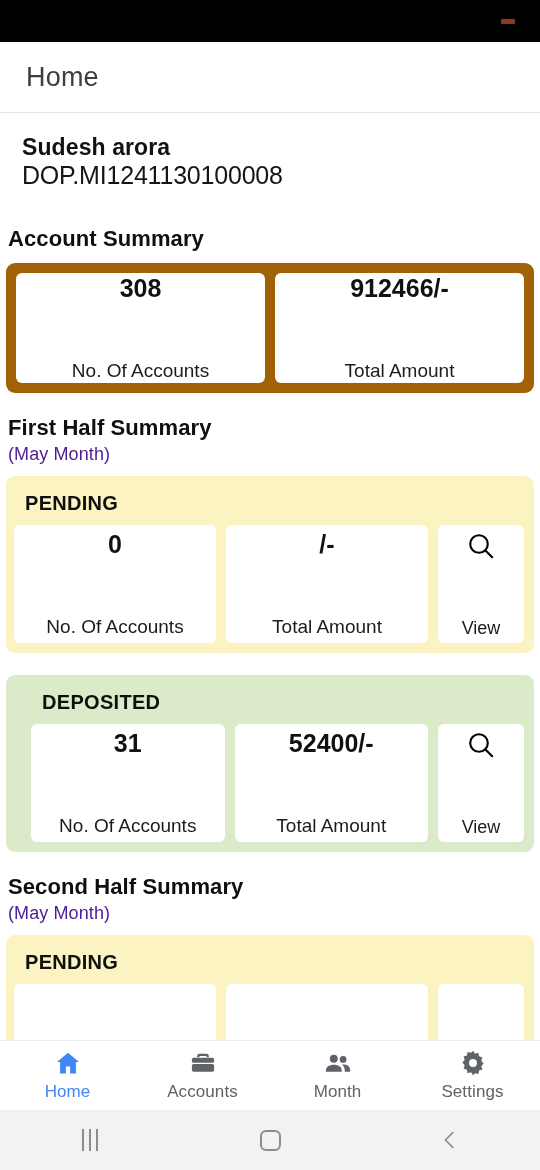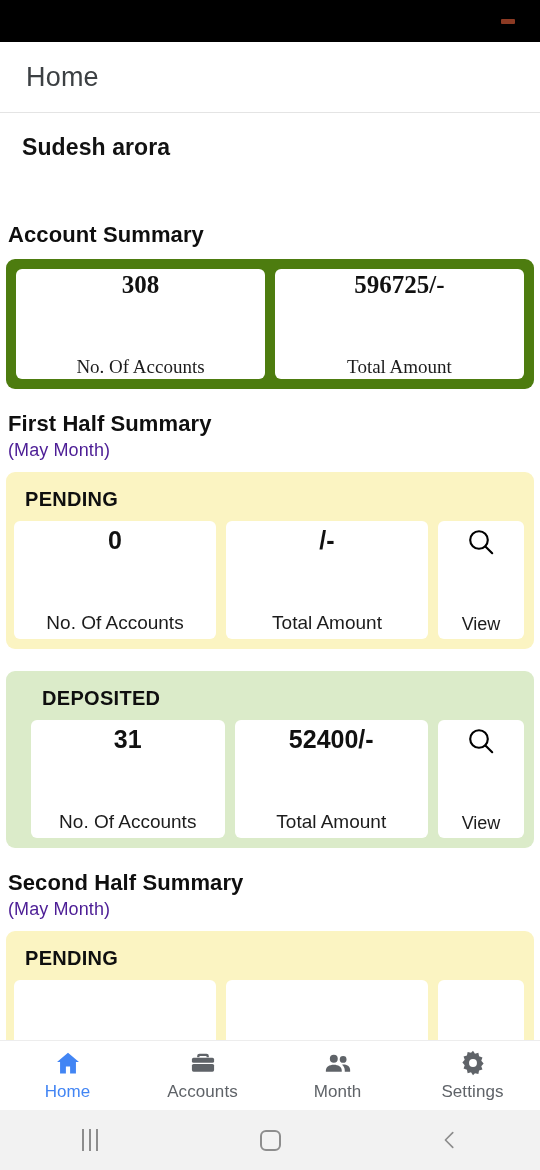--- a/index.html
+++ b/index.html
@@ -59,21 +59,21 @@
     background: #ffffff;
     padding-top: 20px;
   }
 
   .user-block { padding: 0 22px; }
   .user-name {
     font-size: 23px;
     font-weight: bold;
     color: #121212;
     letter-spacing: 0.1px;
-    margin-bottom: 25px;
+    margin-bottom: 0;
   }
   .user-id {
     font-size: 25px;
     font-weight: 400;
     color: #151515;
     letter-spacing: -0.2px;
   }
 
   .section-title {
     font-size: 22px;
@@ -89,21 +89,21 @@
     margin-top: 3px;
     letter-spacing: 0.1px;
   }
 
   
   .panel {
     margin: 11px 6px 0 6px;
     border-radius: 9px;
     padding: 10px;
   }
-  .panel.gray   { background: #4d7c0f; font-family: Liberation Serif, serif; }
+  .panel.gray   { background: #a16207; }
   .panel.yellow { background: #fbf4c2; padding-left: 8px; }
   .panel.green  { background: #dbebc9; padding-left: 25px; }
 
   .panel-label {
     font-size: 20px;
     font-weight: bold;
     color: #0f0f0f;
     padding: 6px 0 10px 11px;
     letter-spacing: 0.3px;
   }
@@ -217,33 +217,34 @@
 </div>
 
 <div class="app-header">
   <div class="app-header-title">Home</div>
 </div>
 
 <div class="content">
 
   <div class="user-block">
     <div class="user-name">Sudesh arora</div>
+    <div class="user-id">DOP.MI1241130100008</div>
   </div>
 
   <div style="height:36px"></div>
   <div class="section-title">Account Summary</div>
 
   <div class="panel gray">
     <div class="cards">
       <div class="card">
         <div class="card-value">308</div>
         <div class="card-label">No. Of Accounts</div>
       </div>
       <div class="card">
-        <div class="card-value">596725/-</div>
+        <div class="card-value">912466/-</div>
         <div class="card-label">Total Amount</div>
       </div>
     </div>
   </div>
 
   <div style="height:22px"></div>
   <div class="section-title">First Half Summary</div>
   <div class="section-sub">(May Month)</div>
 
   <div class="panel yellow">

